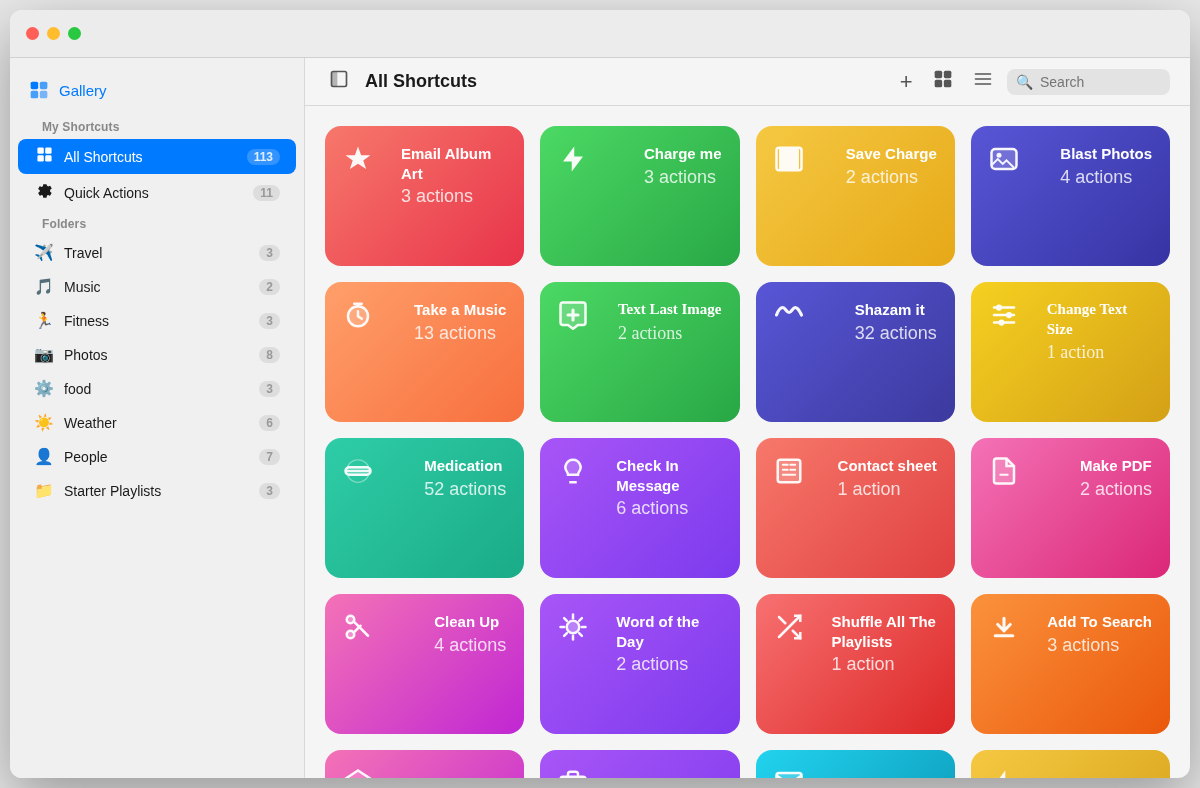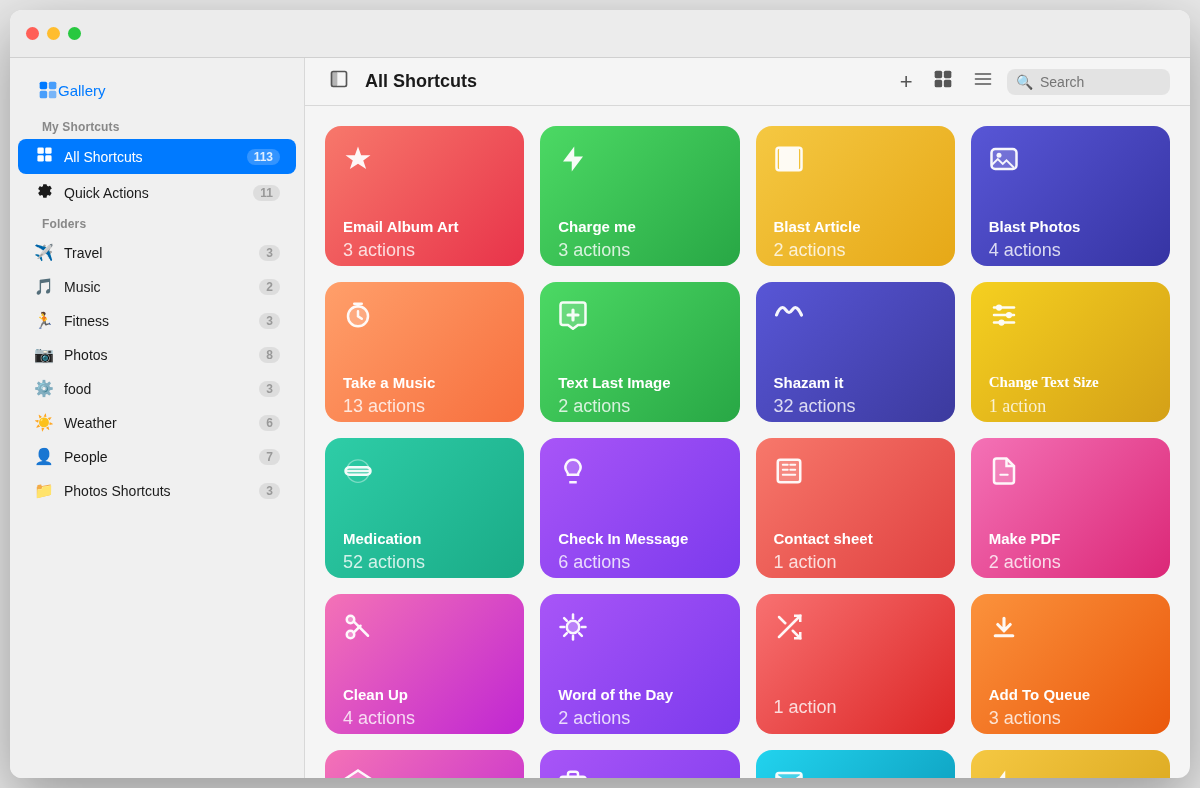--- a/index.html
+++ b/index.html
@@ -53,22 +53,22 @@
       width: 295px;
       background: #f0f0f0;
       border-right: 1px solid #d8d8d8;
       padding: 16px 0;
       flex-shrink: 0;
       overflow-y: auto;
     }
     .sidebar-gallery {
       display: flex;
       align-items: center;
-      gap: 0;
-      padding: 6px 28px 14px;
+      gap: 10px;
+      padding: 6px 19px 14px;
       color: #007aff;
       font-size: 15px;
       font-weight: 500;
       cursor: pointer;
     }
     .section-label {
       font-size: 12px;
       font-weight: 600;
       color: #888;
       padding: 6px 16px 4px;
@@ -171,24 +171,24 @@
       flex: 1;
       overflow-y: auto;
       padding: 20px;
       display: grid;
       grid-template-columns: repeat(4, 1fr);
       gap: 16px;
       align-content: start;
     }
     .shortcut-card {
       border-radius: 16px;
-      padding: 18px 18px 16px;
+      padding: 18px 18px 0;
       min-height: 140px;
       display: flex;
-      flex-direction: column;
+      flex-direction: row;
       justify-content: space-between;
       cursor: pointer;
       transition: transform 0.1s, box-shadow 0.1s;
       gap: 28px;
     }
     .card-icon {
       font-size: 30px;
       color: rgba(255,255,255,0.95);
       margin-bottom: 8px;
     }
@@ -299,21 +299,21 @@
       </div>
 
       <div class="sidebar-item">
         <span class="item-icon">👤</span>
         <span class="item-label">People</span>
         <span class="item-count">7</span>
       </div>
 
       <div class="sidebar-item">
         <span class="item-icon">📁</span>
-        <span class="item-label">Photos Shortcuts</span>
+        <span class="item-label">Starter Playlists</span>
         <span class="item-count">3</span>
       </div>
     </div>
 
     <div class="main">
       <div class="main-header">
         <span class="sidebar-toggle">
           <svg width="20" height="20" viewBox="0 0 24 24" fill="#555">
             <rect x="3" y="3" width="7" height="18" rx="2" opacity="0.4"></rect>
             <rect x="3" y="3" width="18" height="18" rx="2" fill="none" stroke="#555" stroke-width="2"></rect>
@@ -367,21 +367,21 @@
           <div class="shortcut-card" style="background: linear-gradient(135deg, rgb(245, 200, 66) 0%, rgb(230, 168, 23) 100%);">
     <div class="card-icon"><svg class="icon-svg" viewBox="0 0 24 24">
                 <rect x="4" y="3" width="16" height="18" rx="2"></rect>
                 <line x1="8" y1="8" x2="16" y2="8" stroke="#6b7280" stroke-width="1.5"></line>
                 <path d="M4 3h16a2 2 0 012 2v14a2 2 0 01-2 2H4a2 2 0 01-2-2V5a2 2 0 012-2z" fill="none" stroke="white" stroke-width="2"></path>
                 <path d="M8 8h8M8 12h8M8 16h5" stroke="white" stroke-width="1.5" stroke-linecap="round"></path>
                 <rect x="4" y="3" width="16" height="18" rx="2" fill="rgba(255,255,255,0.2)"></rect>
                 <path d="M8 8h8M8 12h8M8 16h5" stroke="white" stroke-width="1.5" stroke-linecap="round"></path>
               </svg></div>
     <div class="card-info">
-      <div class="card-name">Blast Article</div>
+      <div class="card-name">Save Charge</div>
       <div class="card-actions">2 actions</div>
     </div>
   </div>
           <div class="shortcut-card" style="background: linear-gradient(135deg, rgb(88, 86, 214) 0%, rgb(54, 52, 163) 100%);">
     <div class="card-icon"><svg class="icon-svg" viewBox="0 0 24 24">
                 <rect x="2" y="4" width="20" height="16" rx="3" fill="rgba(255,255,255,0.2)" stroke="white" stroke-width="2"></rect>
                 <circle cx="8" cy="9" r="2" fill="white"></circle>
                 <path d="M2 17l5-5 4 4 3-3 6 6" stroke="white" stroke-width="1.5" fill="none"></path>
               </svg></div>
     <div class="card-info">
@@ -393,21 +393,21 @@
     <div class="card-icon"><svg class="icon-svg" viewBox="0 0 24 24">
                 <circle cx="12" cy="13" r="8" fill="rgba(255,255,255,0.2)" stroke="white" stroke-width="2"></circle>
                 <path d="M12 9v4l3 2" stroke="white" stroke-width="2" stroke-linecap="round" fill="none"></path>
                 <path d="M9 3h6M12 3v2" stroke="white" stroke-width="2" stroke-linecap="round"></path>
               </svg></div>
     <div class="card-info">
       <div class="card-name">Take a Music</div>
       <div class="card-actions">13 actions</div>
     </div>
   </div>
-          <div class="shortcut-card" style="background: linear-gradient(135deg, rgb(76, 217, 100) 0%, rgb(40, 167, 69) 100%);">
+          <div class="shortcut-card" style="background: linear-gradient(135deg, rgb(76, 217, 100) 0%, rgb(40, 167, 69) 100%); font-family: Liberation Serif, serif;">
     <div class="card-icon"><svg class="icon-svg" viewBox="0 0 24 24">
                 <path d="M20 2H4a2 2 0 00-2 2v14a2 2 0 002 2h4l4 3 4-3h4a2 2 0 002-2V4a2 2 0 00-2-2z" fill="rgba(255,255,255,0.2)" stroke="white" stroke-width="2"></path>
                 <path d="M12 8v8M8 12h8" stroke="white" stroke-width="2.5" stroke-linecap="round"></path>
               </svg></div>
     <div class="card-info">
       <div class="card-name">Text Last Image</div>
       <div class="card-actions">2 actions</div>
     </div>
   </div>
           <div class="shortcut-card" style="background: linear-gradient(135deg, rgb(88, 86, 214) 0%, rgb(60, 58, 158) 100%);">
@@ -505,30 +505,31 @@
   </div>
           <div class="shortcut-card" style="background: linear-gradient(135deg, rgb(248, 113, 113) 0%, rgb(220, 38, 38) 100%);">
     <div class="card-icon"><svg class="icon-svg" viewBox="0 0 24 24">
                 <polyline points="16 3 21 3 21 8" stroke="white" stroke-width="2" fill="none"></polyline>
                 <line x1="4" y1="20" x2="21" y2="3" stroke="white" stroke-width="2" stroke-linecap="round"></line>
                 <polyline points="21 16 21 21 16 21" stroke="white" stroke-width="2" fill="none"></polyline>
                 <line x1="15" y1="15" x2="21" y2="21" stroke="white" stroke-width="2" stroke-linecap="round"></line>
                 <line x1="4" y1="4" x2="9" y2="9" stroke="white" stroke-width="2" stroke-linecap="round"></line>
               </svg></div>
     <div class="card-info">
+      <div class="card-name">Shuffle All The Playlists</div>
       <div class="card-actions">1 action</div>
     </div>
   </div>
           <div class="shortcut-card" style="background: linear-gradient(135deg, rgb(251, 146, 60) 0%, rgb(234, 88, 12) 100%);">
     <div class="card-icon"><svg class="icon-svg" viewBox="0 0 24 24">
                 <path d="M12 5v10M7 10l5 5 5-5" stroke="white" stroke-width="2.5" stroke-linecap="round" fill="none"></path>
                 <path d="M5 19h14" stroke="white" stroke-width="2.5" stroke-linecap="round"></path>
               </svg></div>
     <div class="card-info">
-      <div class="card-name">Add To Queue</div>
+      <div class="card-name">Add To Search</div>
       <div class="card-actions">3 actions</div>
     </div>
   </div>
           <div class="shortcut-card" style="background: linear-gradient(135deg, rgb(244, 114, 182) 0%, rgb(192, 38, 211) 100%);">
     <div class="card-icon"><svg class="icon-svg" viewBox="0 0 24 24">
                 <polygon points="12 2 22 8.5 12 15 2 8.5" stroke="white" stroke-width="2" fill="rgba(255,255,255,0.2)"></polygon>
                 <polyline points="2 15 12 21 22 15" stroke="white" stroke-width="2" fill="none"></polyline>
               </svg></div>
 
   </div>

